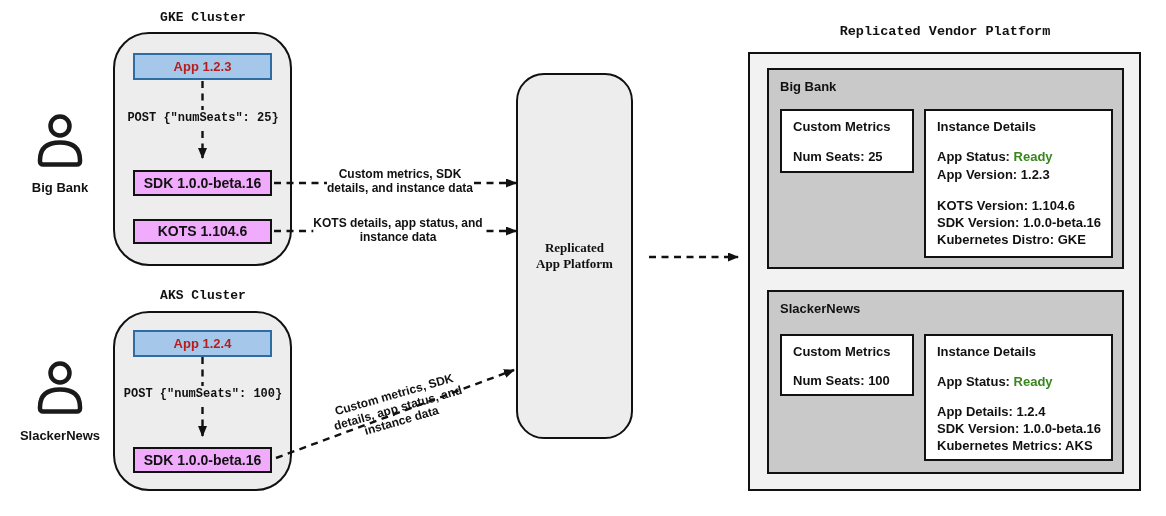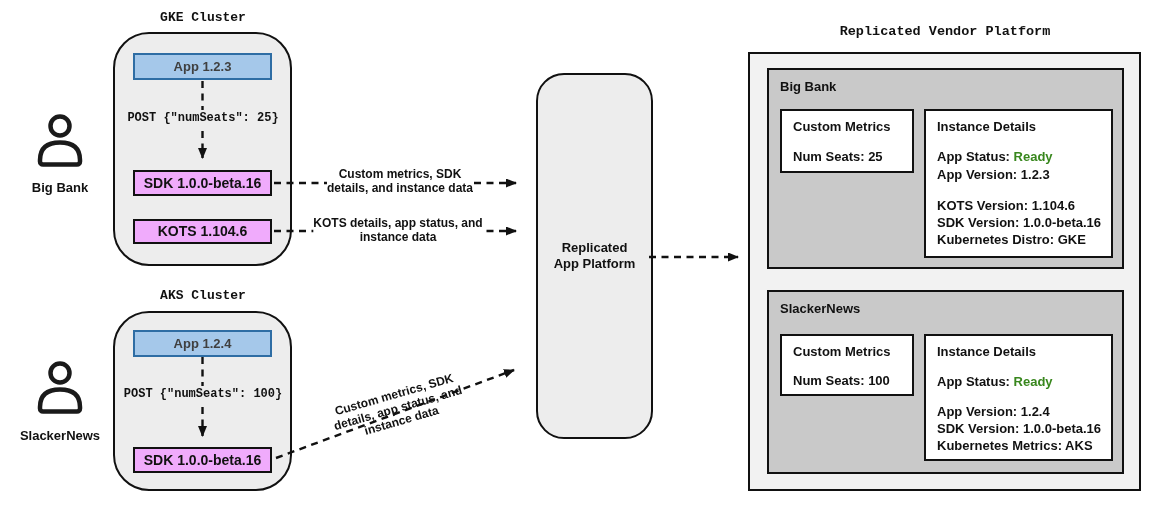--- a/index.html
+++ b/index.html
@@ -3,21 +3,21 @@
 <meta charset="utf-8">
 <style>
   html,body{margin:0;padding:0;background:#fff;}
   body{width:1166px;height:516px;position:relative;overflow:hidden;
        font-family:"Liberation Sans","DejaVu Sans",sans-serif;color:#111;}
   .abs{position:absolute;}
   
   .cluster-box{background:#ededed;border:2.5px solid #111;border-radius:36px;z-index:1;}
   .inner-box{background:#f0abfc;border:2px solid #111;text-align:center;z-index:2;
              font-weight:700;white-space:nowrap;}
-  .app-box{background:#a5c8ea;border:2px solid #2e6da4;color:#404040;text-align:center;
+  .app-box{background:#a5c8ea;border:2px solid #2e6da4;color:#b91c1c;text-align:center;
            font-weight:700;z-index:2;white-space:nowrap;}
   .title{font-weight:700;font-size:13px;text-align:center;white-space:nowrap;z-index:2;font-family:Liberation Mono, monospace;}
   .mono-label{font-family:"Liberation Mono","DejaVu Sans Mono",monospace;font-weight:700;
               font-size:12px;white-space:nowrap;background:#ededed;z-index:10;
               transform:translateX(-50%);width:max-content;padding:1px 3px;}
   .actor-label{font-weight:700;font-size:13px;text-align:center;white-space:nowrap;}
   
   svg.arrows{position:absolute;left:0;top:0;z-index:5;}
   .dash{stroke:#111;stroke-width:2.4;fill:none;stroke-dasharray:7 5.5;}
   .arrow-label{position:absolute;transform:translateX(-50%);width:max-content;
@@ -86,21 +86,21 @@
 <div class="arrow-label" style="left:398px;top:217px;">
   <div>KOTS details, app status, and</div>
   <div>instance data</div>
 </div>
 <div class="arrow-label rot" style="left:398px;top:388px;">
   <div>Custom metrics, SDK</div>
   <div>details, app status, and</div>
   <div>instance data</div>
 </div>
 
-<div class="abs service-box" style="left:536px;top:73px;width:113px;height:362px;">
+<div class="abs service-box" style="left:516px;top:73px;width:113px;height:362px;font-family:Liberation Serif, serif;">
   <div>Replicated</div>
   <div>App Platform</div>
 </div>
 
 <div class="abs title" style="left:748px;top:24px;width:394px;font-size:13.5px;">Replicated Vendor Platform</div>
 <div class="abs platform-outer" style="left:748px;top:52px;width:389px;height:435px;"></div>
 
 <div class="abs tenant-panel" style="left:767px;top:68px;width:353px;height:197px;">
   <div class="tenant-name">Big Bank</div>
   <div class="white-card" style="left:11px;top:39px;width:130px;height:60px;">
@@ -119,17 +119,17 @@
 
 <div class="abs tenant-panel" style="left:767px;top:290px;width:353px;height:180px;">
   <div class="tenant-name">SlackerNews</div>
   <div class="white-card" style="left:11px;top:42px;width:130px;height:58px;">
     <div class="card-line" style="top:8px;">Custom Metrics</div>
     <div class="card-line" style="top:37px;">Num Seats: 100</div>
   </div>
   <div class="white-card" style="left:155px;top:42px;width:185px;height:123px;">
     <div class="card-line" style="top:8px;">Instance Details</div>
     <div class="card-line" style="top:38px;"><span>App Status:</span> <span class="status-ready">Ready</span></div>
-    <div class="card-line" style="top:68px;">App Version: 1.2.4</div>
+    <div class="card-line" style="top:68px;">App Details: 1.2.4</div>
     <div class="card-line" style="top:85px;">SDK Version: 1.0.0-beta.16</div>
     <div class="card-line" style="top:102px;">Kubernetes Metrics: AKS</div>
   </div>
 </div>
 
 </body></html>

